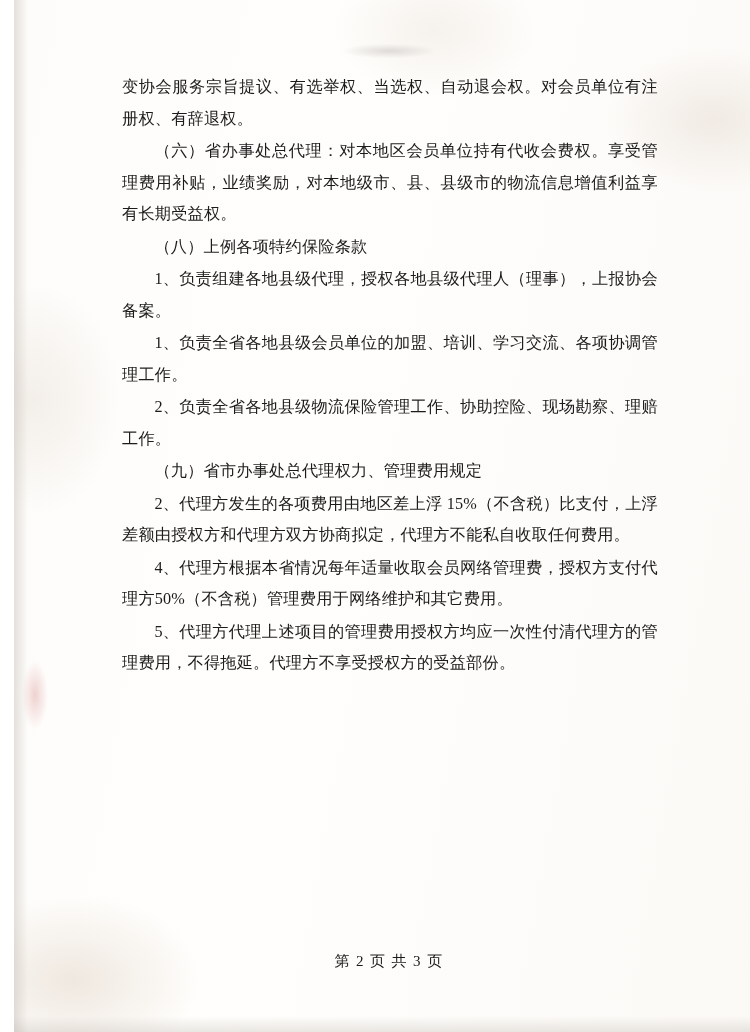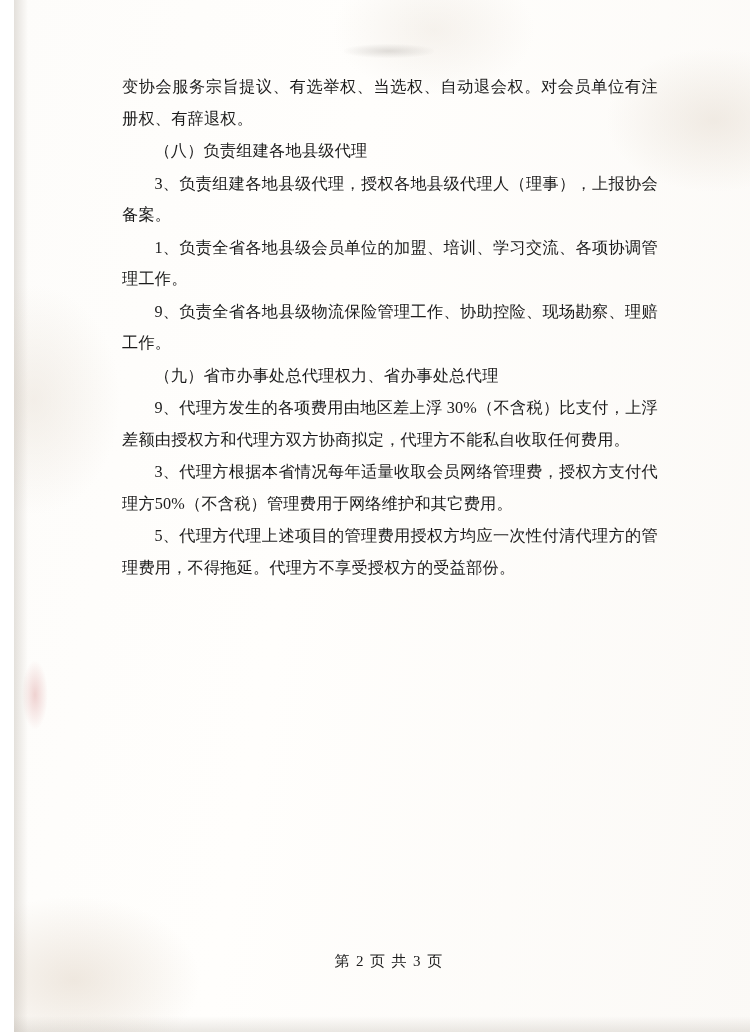--- a/index.html
+++ b/index.html
@@ -112,25 +112,26 @@
 <div class="page">
 
   <div class="edge-shadow-left"></div>
   <div class="edge-shadow-right"></div>
   <div class="edge-shadow-bottom"></div>
   <div class="smudge-pink"></div>
   <div class="smudge-top"></div>
 
   <div class="content">
     <p class="para noindent">变协会服务宗旨提议、有选举权、当选权、自动退会权。对会员单位有注册权、有辞退权。</p>
-    <p class="para indent2">（八）负责组建各地县级代理</p>
-    <p class="para indent2">3、负责组建各地县级代理，授权各地县级代理人（理事），上报协会备案。</p>
+    <p class="para indent2">（六）省办事处总代理：对本地区会员单位持有代收会费权。享受管理费用补贴，业绩奖励，对本地级市、县、县级市的物流信息增值利益享有长期受益权。</p>
+    <p class="para indent2">（八）上例各项特约保险条款</p>
+    <p class="para indent2">1、负责组建各地县级代理，授权各地县级代理人（理事），上报协会备案。</p>
     <p class="para indent2">1、负责全省各地县级会员单位的加盟、培训、学习交流、各项协调管理工作。</p>
-    <p class="para indent2">9、负责全省各地县级物流保险管理工作、协助控险、现场勘察、理赔工作。</p>
-    <p class="para indent2">（九）省市办事处总代理权力、省办事处总代理</p>
-    <p class="para indent2">9、代理方发生的各项费用由地区差上浮 30%（不含税）比支付，上浮差额由授权方和代理方双方协商拟定，代理方不能私自收取任何费用。</p>
-    <p class="para indent2">3、代理方根据本省情况每年适量收取会员网络管理费，授权方支付代理方50%（不含税）管理费用于网络维护和其它费用。</p>
+    <p class="para indent2">2、负责全省各地县级物流保险管理工作、协助控险、现场勘察、理赔工作。</p>
+    <p class="para indent2">（九）省市办事处总代理权力、管理费用规定</p>
+    <p class="para indent2">2、代理方发生的各项费用由地区差上浮 15%（不含税）比支付，上浮差额由授权方和代理方双方协商拟定，代理方不能私自收取任何费用。</p>
+    <p class="para indent2">4、代理方根据本省情况每年适量收取会员网络管理费，授权方支付代理方50%（不含税）管理费用于网络维护和其它费用。</p>
     <p class="para indent2">5、代理方代理上述项目的管理费用授权方均应一次性付清代理方的管理费用，不得拖延。代理方不享受授权方的受益部份。</p>
 
   </div>
 
   <div class="footer">第 2 页 共 3 页</div>
 </div>
 
 </body></html>

